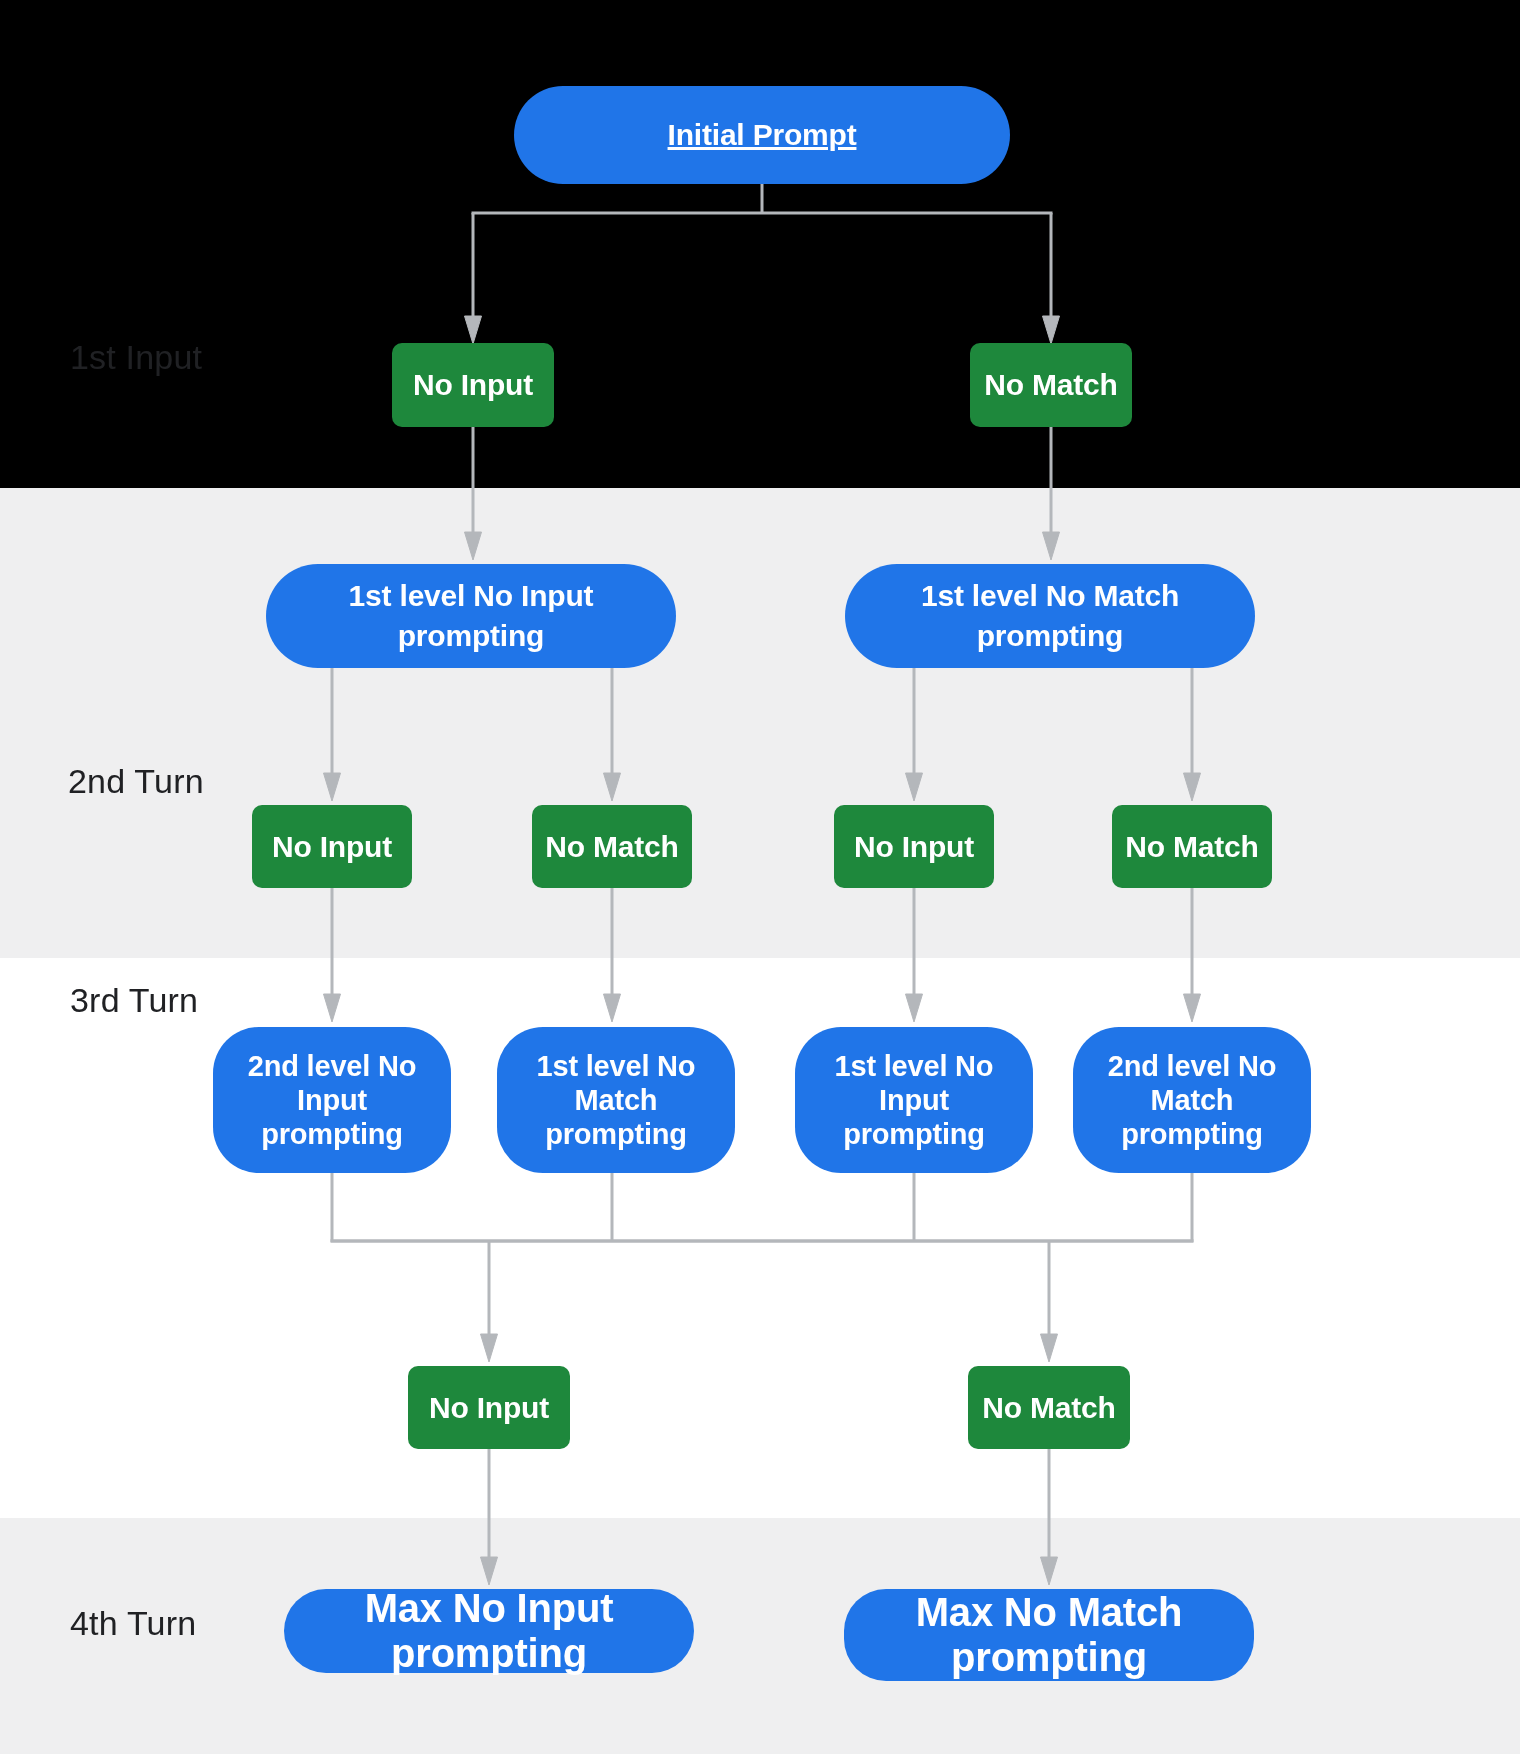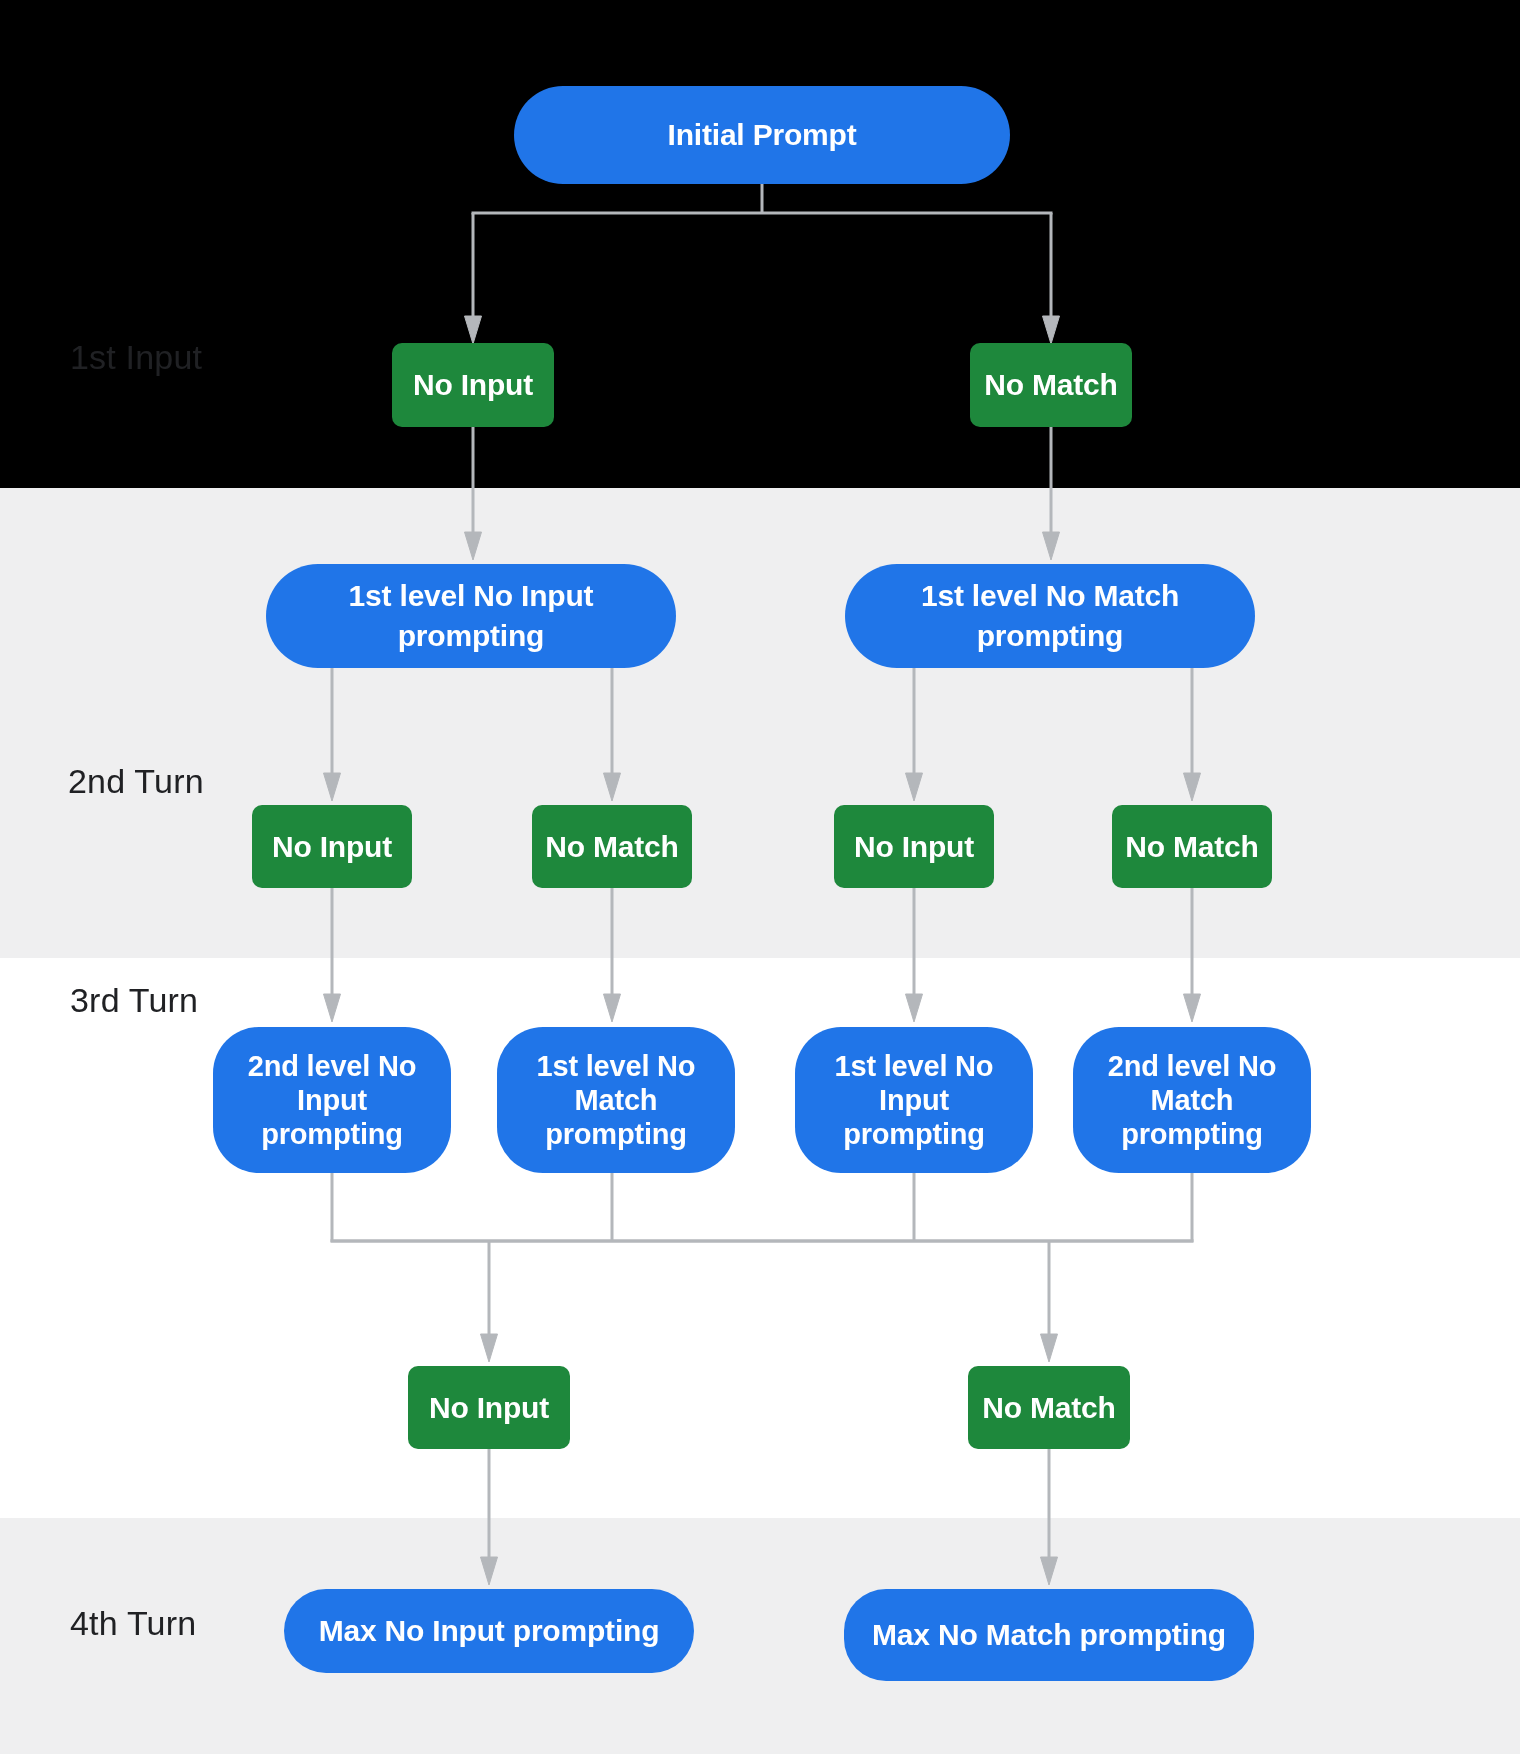--- a/index.html
+++ b/index.html
@@ -19,21 +19,21 @@
   .sec-gray2{top:1518px;height:236px;background:var(--bg-gray);}
   .connectors{position:absolute;left:0;top:0;z-index:2;}
   .node{
     position:absolute;z-index:3;display:flex;align-items:center;justify-content:center;
     color:var(--node-text);font-weight:700;text-align:center;letter-spacing:-0.2px;
     box-sizing:border-box;
   }
   .blue{background:var(--blue);}
   .green{background:var(--green);border-radius:10px;font-size:30px;text-align:right;}
   .pill-root{border-radius:49px;font-size:30px;}
-  .pill{border-radius:42px;font-size:30px;}
+  .pill{border-radius:42px;font-size:40px;}
   .blue-wide{border-radius:52px;font-size:30px;line-height:40px;padding:0 20px;}
   .blue-mid{border-radius:46px;font-size:29px;line-height:34px;padding:0 10px;}
   .turn-label{
     position:absolute;z-index:3;font-size:34px;font-weight:400;color:var(--label);
     letter-spacing:0.2px;white-space:nowrap;
   }
 </style>
 </head>
 <body>
 
@@ -75,21 +75,21 @@
       <polygon points="480.5,1557 497.5,1557 489,1585"></polygon>
       <polygon points="1040.5,1557 1057.5,1557 1049,1585"></polygon>
     </g>
   </svg>
 
   <div class="turn-label" style="left:70px;top:338px;">1st Input</div>
   <div class="turn-label" style="left:68px;top:762px;">2nd Turn</div>
   <div class="turn-label" style="left:70px;top:981px;">3rd Turn</div>
   <div class="turn-label" style="left:70px;top:1604px;">4th Turn</div>
 
-  <div class="node blue pill-root" style="left:514px;top:86px;width:496px;height:98px;">Initial Prompt</div>
+  <div class="node blue pill-root" style="left:514px;top:86px;width:496px;height:98px;text-decoration:underline;">Initial Prompt</div>
 
   <div class="node green" style="left:392px;top:343px;width:162px;height:84px;">No Input</div>
   <div class="node green" style="left:970px;top:343px;width:162px;height:84px;">No Match</div>
 
   <div class="node blue blue-wide" style="left:266px;top:564px;width:410px;height:104px;">1st level No Input prompting</div>
   <div class="node blue blue-wide" style="left:845px;top:564px;width:410px;height:104px;">1st level No Match prompting</div>
 
   <div class="node green" style="left:252px;top:805px;width:160px;height:83px;">No Input</div>
   <div class="node green" style="left:532px;top:805px;width:160px;height:83px;">No Match</div>
   <div class="node green" style="left:834px;top:805px;width:160px;height:83px;">No Input</div>

